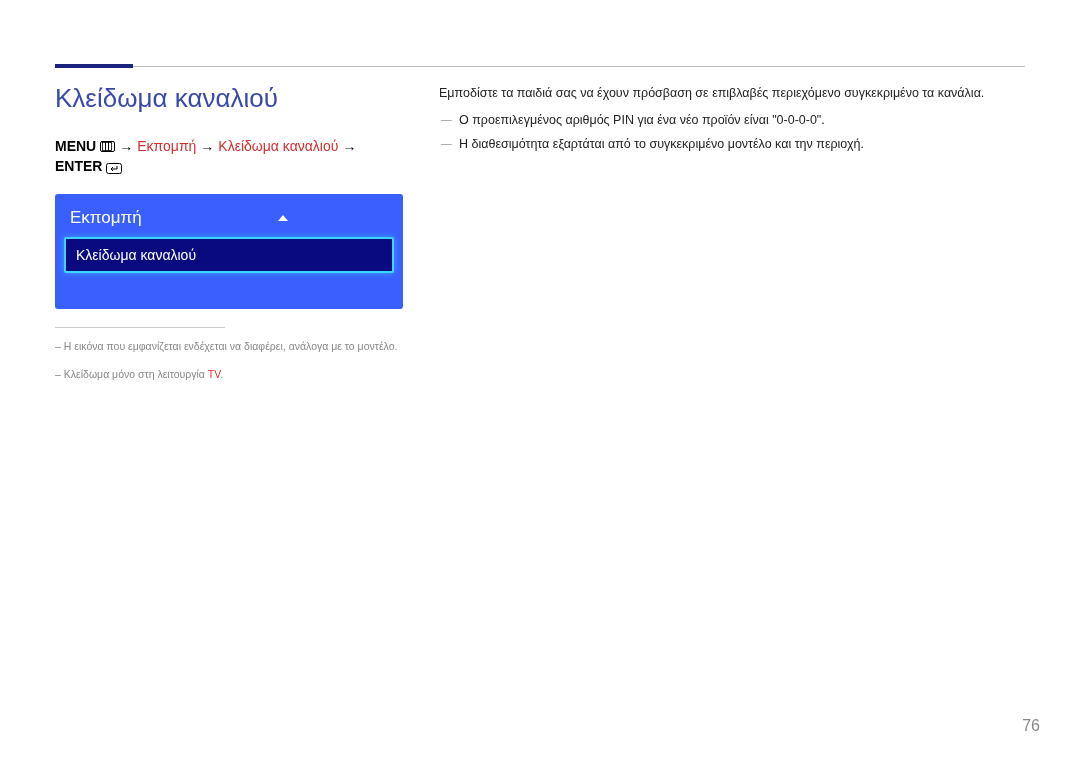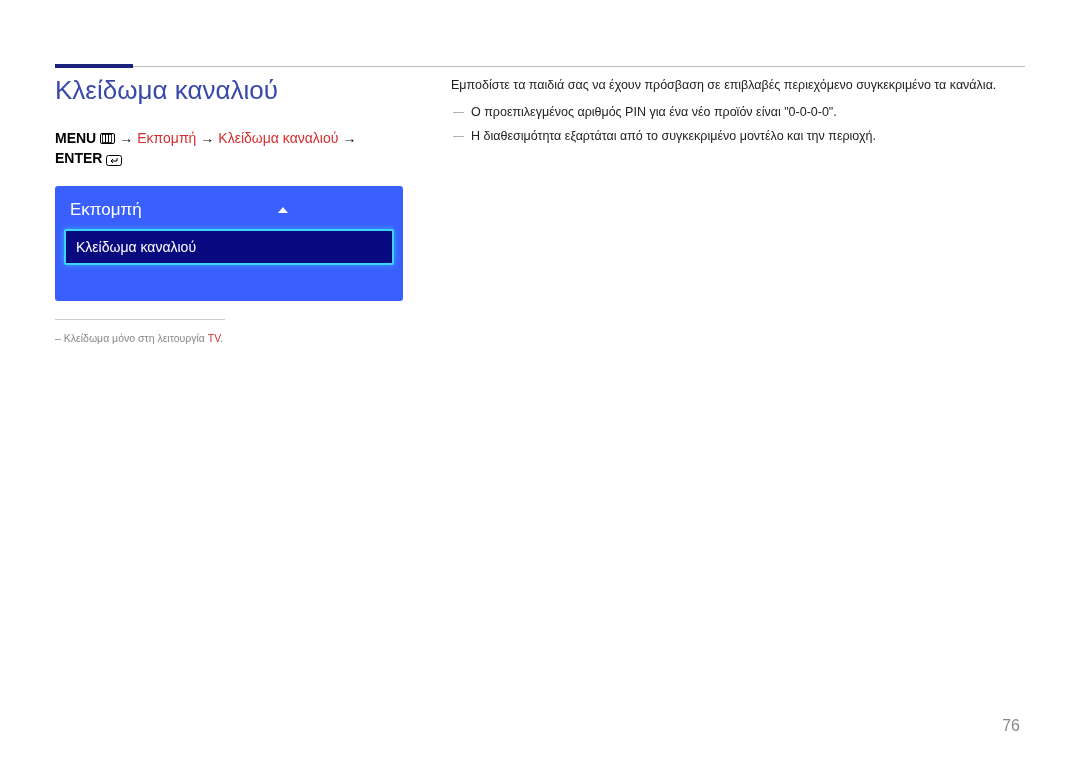--- a/index.html
+++ b/index.html
@@ -22,22 +22,22 @@
   .top-accent {
     position: absolute;
     top: 64px;
     left: 55px;
     width: 78px;
     height: 4px;
     background: #1a237e;
   }
   .content {
     display: flex;
-    margin-top: 20px;
-    gap: 48px;
+    margin-top: 28px;
+    gap: 36px;
   }
   .left-col {
     width: 348px;
     flex-shrink: 0;
   }
   .right-col {
     flex: 1;
     font-size: 12.5px;
     color: #222;
     line-height: 1.7;
@@ -133,21 +133,21 @@
     content: "―";
     position: absolute;
     left: 2px;
     top: 0;
     color: #999;
     font-size: 11px;
   }
   .page-num {
     position: absolute;
     bottom: 28px;
-    right: 60px;
+    right: 40px;
     font-size: 16px;
     color: #888888;
   }
 </style>
 </head>
 <body>
 
 <div class="top-rule"></div>
 <div class="top-accent"></div>
 
@@ -182,20 +182,23 @@
     <div class="menu-panel">
       <div class="menu-header">
         <span class="menu-header-text">Εκπομπή</span>
         <span class="chev-up"></span>
       </div>
       <div class="menu-item-selected">Κλείδωμα καναλιού</div>
     </div>
 
     <div class="foot-sep"></div>
     <div class="footnote">
+      – <span>Η εικόνα που εμφανίζεται ενδέχεται να διαφέρει, ανάλογα με το μοντέλο.</span>
+    </div>
+    <div class="footnote">
       – <span>Κλείδωμα μόνο στη λειτουργία </span><span class="red">TV</span><span>.</span>
     </div>
   </div>
 
   <div class="right-col">
     <p class="intro">Εμποδίστε τα παιδιά σας να έχουν πρόσβαση σε επιβλαβές περιεχόμενο συγκεκριμένο τα κανάλια.</p>
     <div class="note-line">Ο προεπιλεγμένος αριθμός PIN για ένα νέο προϊόν είναι "0-0-0-0".</div>
     <div class="note-line">Η διαθεσιμότητα εξαρτάται από το συγκεκριμένο μοντέλο και την περιοχή.</div>
   </div>
 

